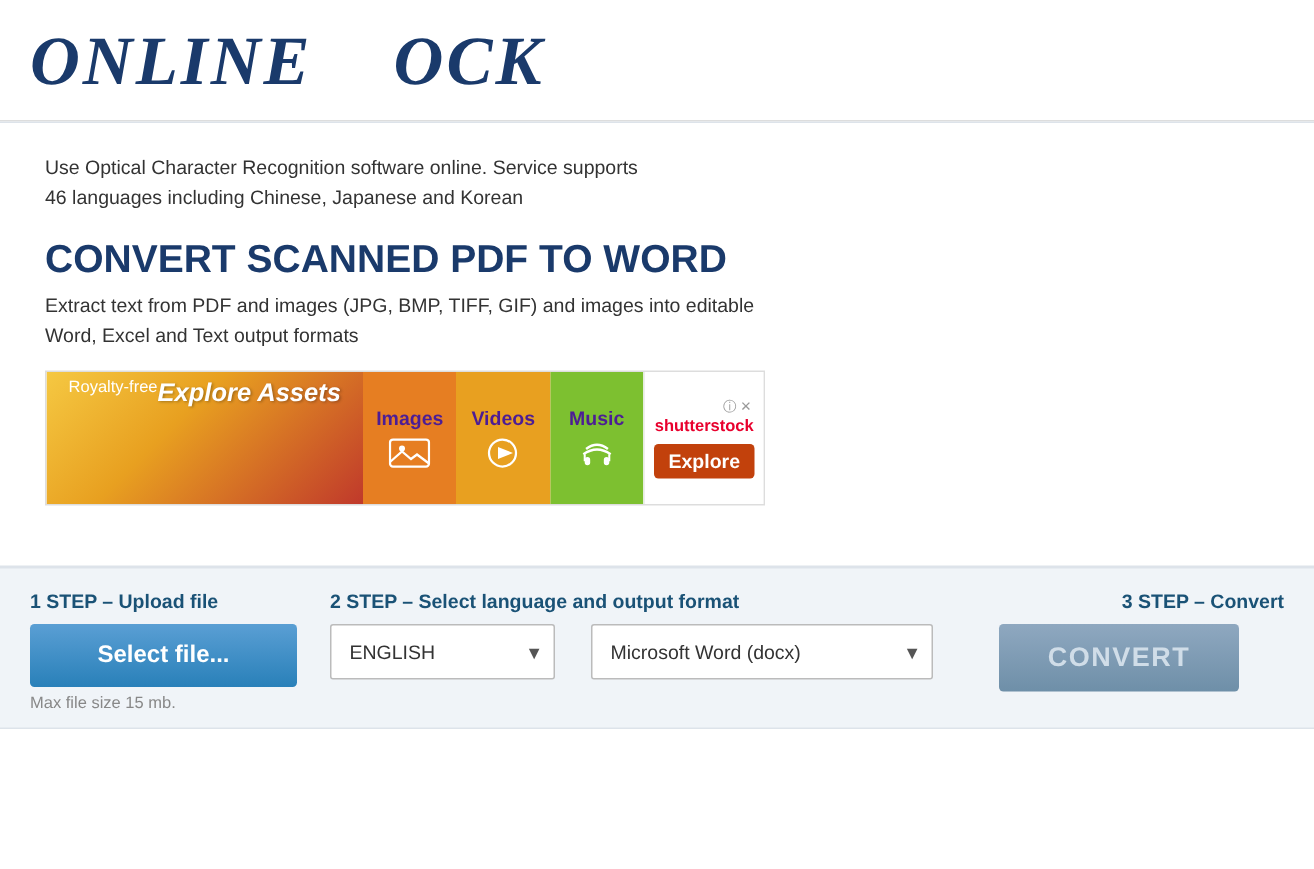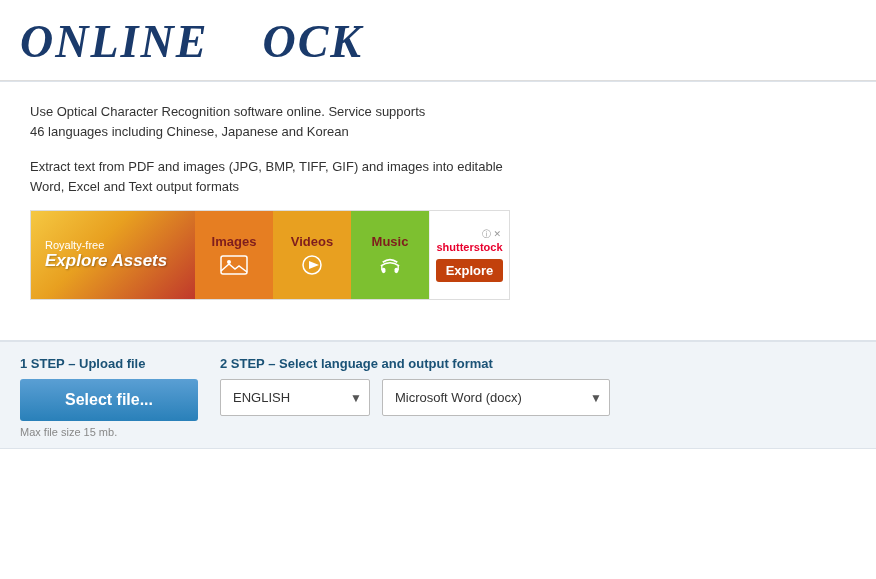--- a/index.html
+++ b/index.html
@@ -15,46 +15,46 @@
     .main { padding: 20px 30px; }
 
     .service-title { font-size: 26px; font-weight: 900; color: #1a3a6b; text-transform: uppercase; margin-bottom: 6px; }
     .service-desc { font-size: 13px; color: #333; margin-bottom: 16px; line-height: 1.5; }
 
     .convert-title { font-size: 26px; font-weight: 900; color: #1a3a6b; text-transform: uppercase; margin-bottom: 6px; }
     .convert-desc { font-size: 13px; color: #333; margin-bottom: 14px; line-height: 1.5; }
 
     
     .ad-banner { width: 480px; height: 90px; border: 1px solid #ddd; display: flex; margin-bottom: 20px; overflow: hidden; position: relative; }
-    .ad-left { width: 164px; background: linear-gradient(135deg, #f5c842 0%, #e8a020 40%, #c0392b 100%); display: flex; flex-direction: column; justify-content: center; padding: 4px 14px; }
+    .ad-left { width: 211px; background: linear-gradient(135deg, #f5c842 0%, #e8a020 40%, #c0392b 100%); display: flex; flex-direction: row; justify-content: center; padding: 4px 14px; }
     .ad-left-top { font-size: 11px; color: #fff; }
     .ad-left-bottom { font-size: 18px; font-weight: 900; color: #e83030; font-style: italic; text-shadow: 1px 1px 2px rgba(0,0,0,0.3); }
     .ad-category { flex: 1; display: flex; flex-direction: column; align-items: center; justify-content: center; gap: 4px; padding: 6px; }
     .ad-category-images { background: #e67e22; }
     .ad-category-videos { background: #e8a020; }
     .ad-category-music { background: #7dc030; }
-    .ad-category-label { font-size: 13px; color: #7f1d1d; font-weight: bold; }
+    .ad-category-label { font-size: 13px; color: #4c1d95; font-weight: bold; }
     .ad-category-icon { width: 32px; height: 24px; display: flex; align-items: center; justify-content: center; }
     .ad-category-icon svg { fill: #fff; width: 28px; height: 20px; }
     .ad-shutterstock { background: #fff; display: flex; flex-direction: column; align-items: center; justify-content: center; width: 80px; padding: 6px; border-left: 1px solid #eee; }
     .ad-shutterstock-logo { font-size: 10px; color: #e8002d; font-weight: bold; }
     .ad-explore { background: #c2410c; color: #fff; font-size: 13px; font-weight: bold; padding: 4px 10px; border-radius: 3px; margin-top: 6px; }
 
     
     .steps-bar { background: #f0f4f8; border-top: 1px solid #dde3ea; border-bottom: 1px solid #dde3ea; padding: 14px 20px 0 20px; display: flex; align-items: flex-start; gap: 0; }
     .step { display: flex; flex-direction: column; }
     .step-1 { width: 180px; }
     .step-2 { flex: 1; padding-left: 20px; }
     .step-3 { width: 190px; text-align: right; }
     .step-label { font-size: 13px; font-weight: bold; color: #1a5276; margin-bottom: 8px; }
 
     .upload-btn { background: linear-gradient(to bottom, #5a9fd4, #2980b9); color: #fff; border: none; padding: 12px 20px; font-size: 16px; font-weight: bold; cursor: pointer; border-radius: 3px; width: 178px; display: block; text-align: center; }
     .file-size-note { font-size: 11px; color: #888; margin-top: 5px; padding-bottom: 10px; }
 
-    .step-2-content { display: flex; gap: 12px; align-items: center; padding-bottom: 18px; }
+    .step-2-content { display: flex; gap: 24px; align-items: center; padding-bottom: 18px; }
     .select-wrapper { position: relative; display: inline-block; }
     .select-wrapper select { appearance: none; -webkit-appearance: none; border: 1px solid #bbb; background: #fff; padding: 10px 30px 10px 12px; font-size: 13px; color: #333; cursor: pointer; border-radius: 2px; width: 150px; }
     .select-arrow { position: absolute; right: 8px; top: 50%; transform: translateY(-50%); pointer-events: none; color: #555; font-size: 12px; }
 
     .convert-btn { background: linear-gradient(to bottom, #8fa8c0, #6e8fa8); color: #d0dde8; border: none; padding: 12px 20px; font-size: 18px; font-weight: 900; cursor: pointer; border-radius: 3px; width: 160px; text-align: center; letter-spacing: 1px; }
 
     .divider { border: none; border-top: 1px solid #dde3ea; margin: 0 0 0 0; }
   </style>
 </head>
 <body>
@@ -74,20 +74,21 @@
 
 <hr class="divider">
 
 <div class="main">
 
   <div class="service-desc">
     <span>Use Optical Character Recognition software online. Service supports</span><br>
     <span>46 languages including Chinese, Japanese and Korean</span>
   </div>
 
+  <div class="convert-title">CONVERT SCANNED PDF TO WORD</div>
   <div class="convert-desc">
     <span>Extract text from PDF and images (JPG, BMP, TIFF, GIF) and images into editable</span><br>
     <span>Word, Excel and Text output formats</span>
   </div>
 
   <div class="ad-banner">
     <div class="ad-left">
       <div class="ad-left-top">Royalty-free</div>
       <div class="ad-left-bottom" style="color:#fff; font-size:17px;">Explore Assets</div>
     </div>
@@ -153,14 +154,18 @@
         <span class="select-arrow">▼</span>
       </div>
       <div class="select-wrapper">
         <select style="width:228px;">
         <option value="Microsoft Word (docx)">Microsoft Word (docx)</option><option value="Microsoft Excel (xlsx)">Microsoft Excel (xlsx)</option><option value="Plain Text (txt)">Plain Text (txt)</option><option value="PDF (searchable)">PDF (searchable)</option></select>
         <span class="select-arrow">▼</span>
       </div>
     </div>
   </div>
 
+  <div class="step step-3">
+    <div class="step-label">3 STEP – Convert</div>
+    <button class="convert-btn">CONVERT</button>
+  </div>
 
 </div>
 
 </body></html>

